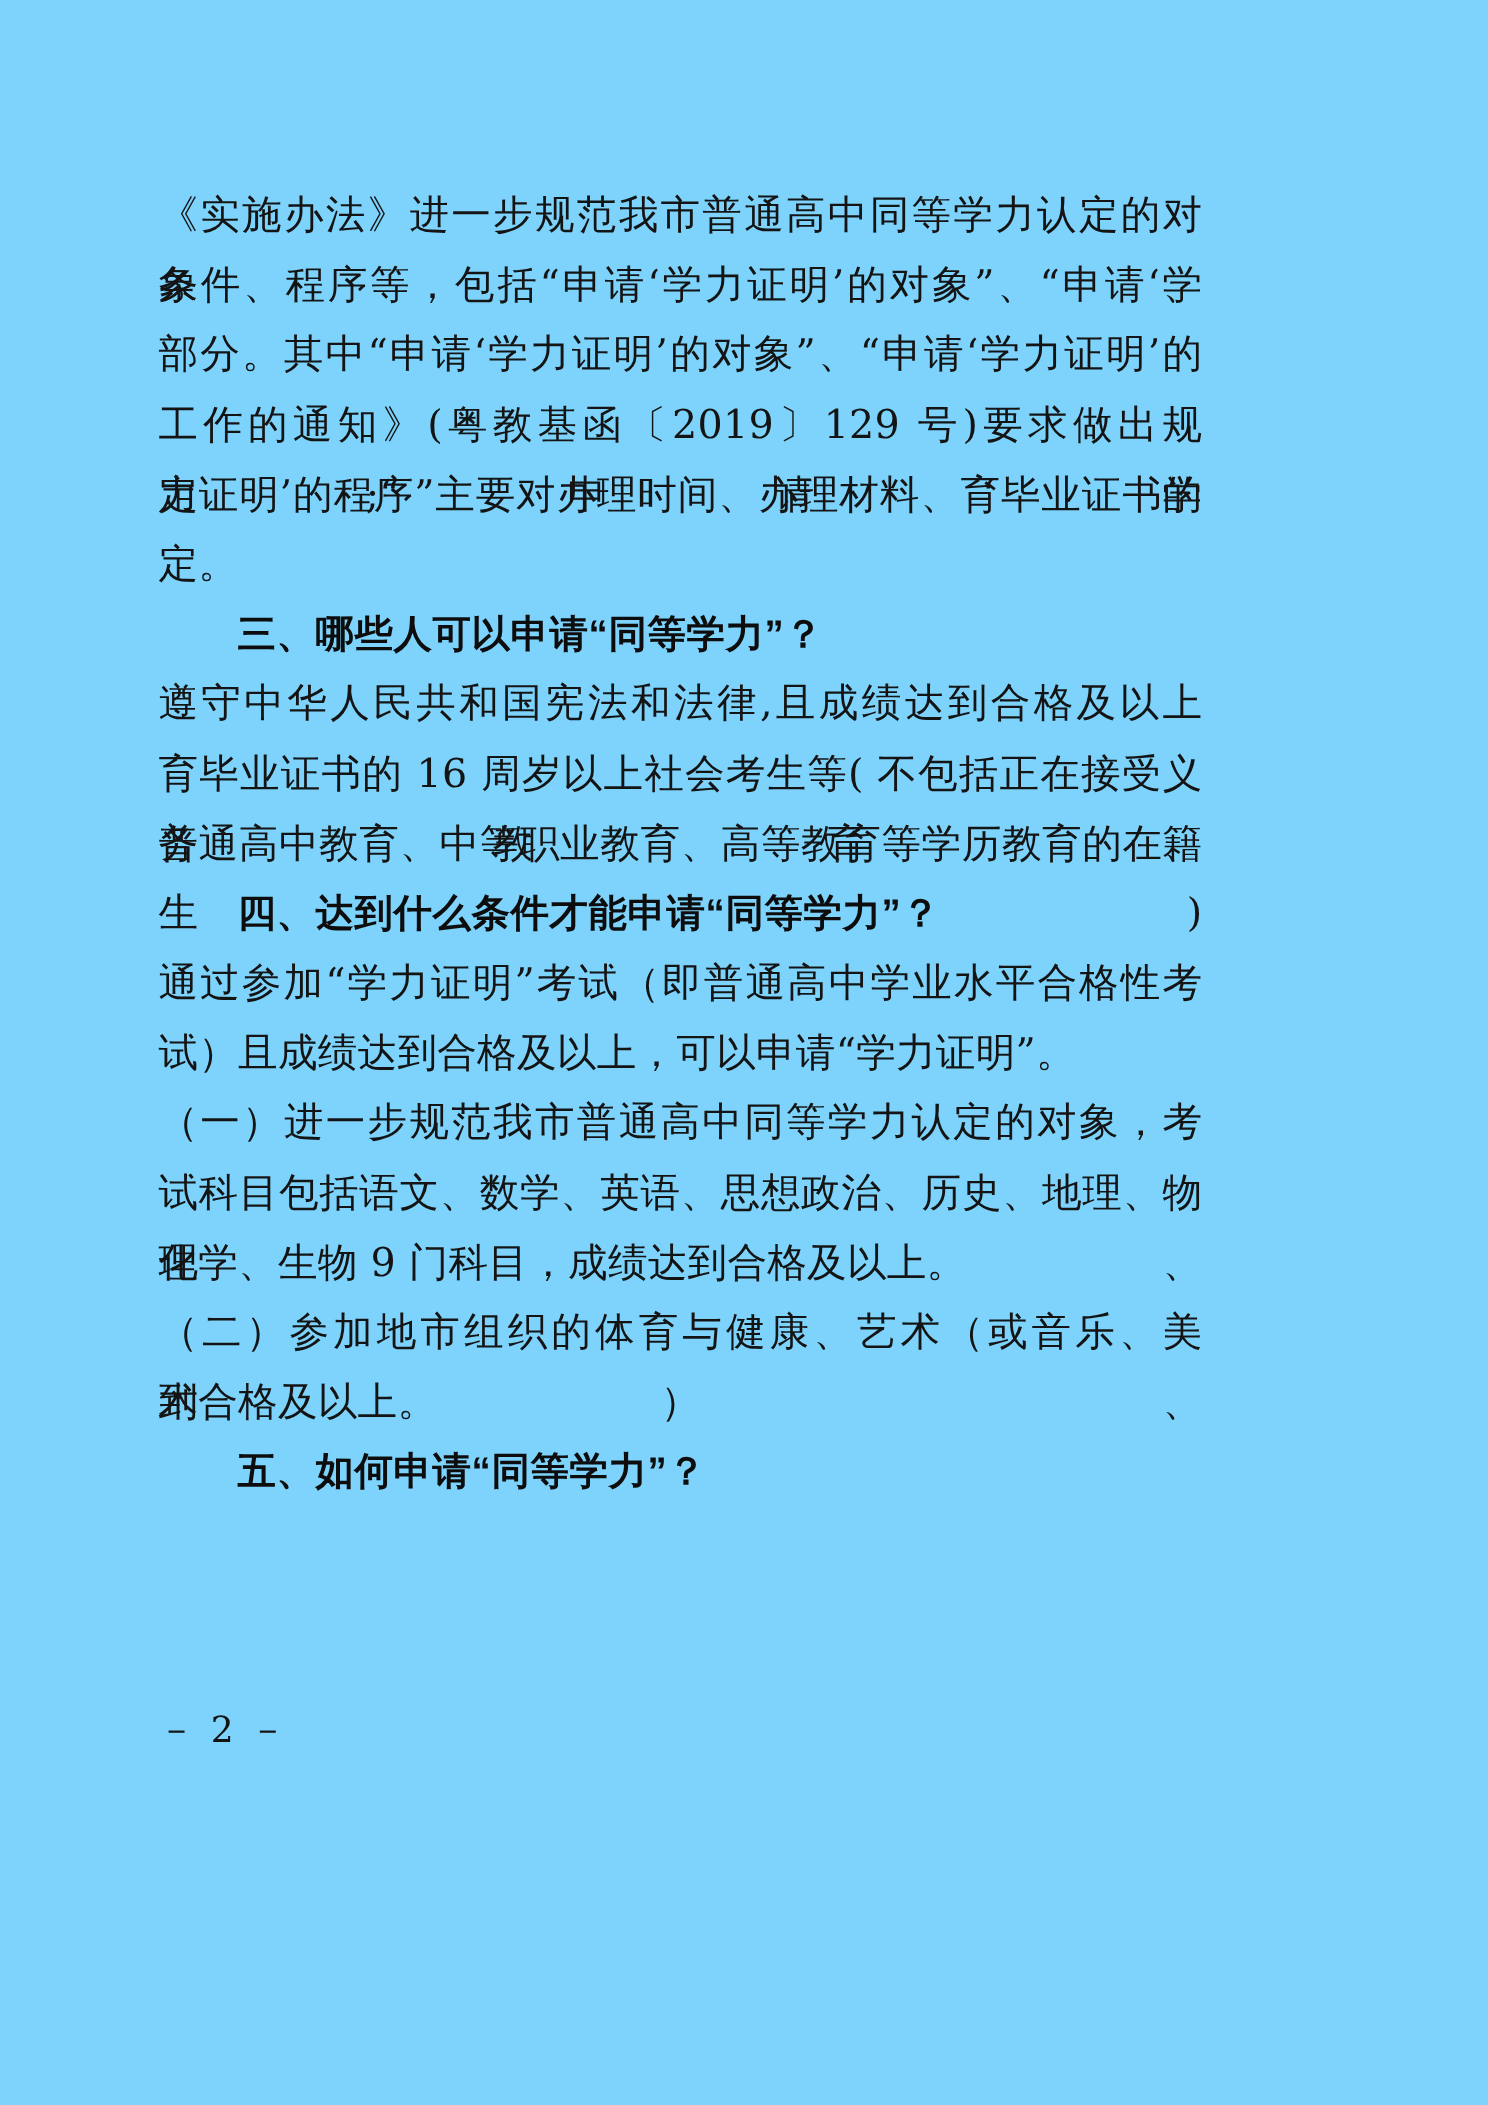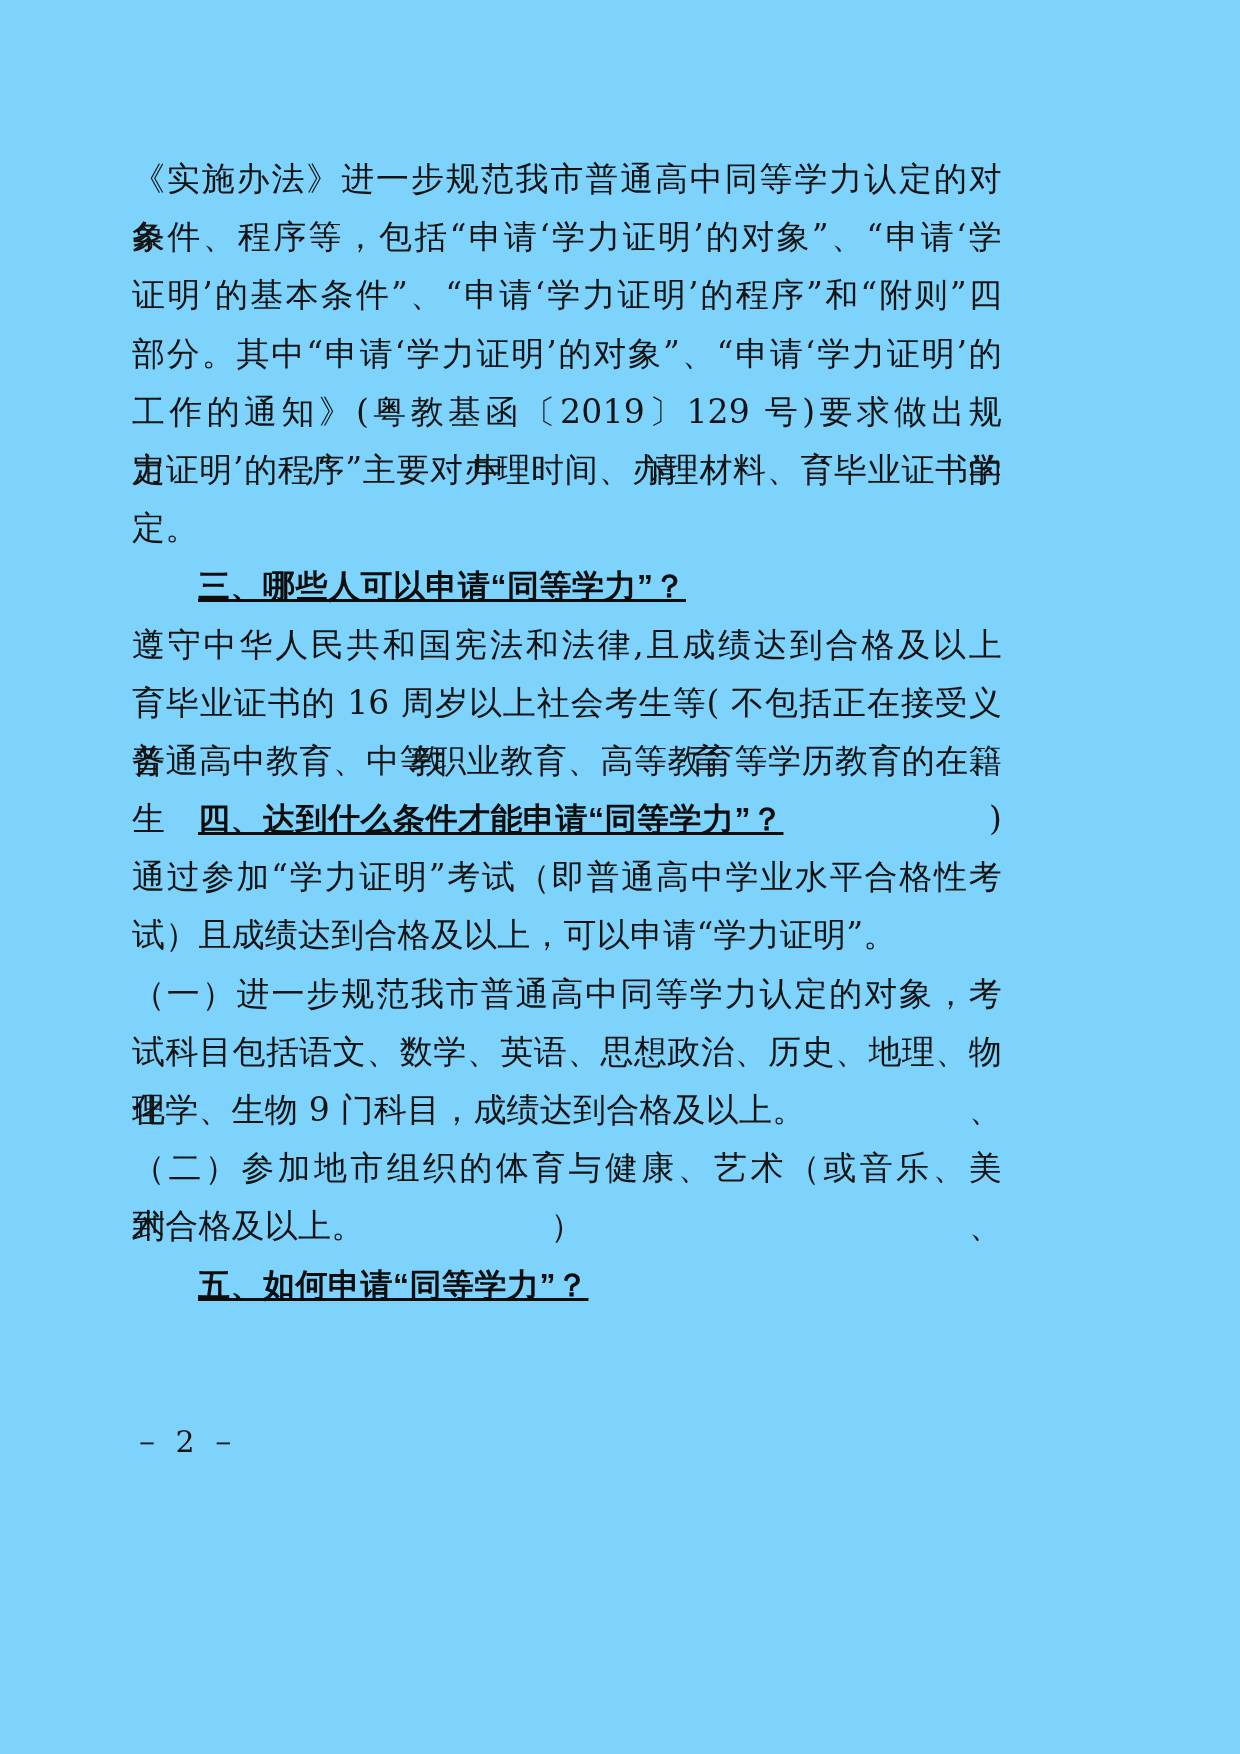--- a/index.html
+++ b/index.html
@@ -54,21 +54,20 @@
   .line.heading {
     font-family: "Liberation Sans", "DejaVu Sans", sans-serif;
     font-weight: 700;
     font-size: 32px;
     letter-spacing: 0.5px;
     color: #0d0d0d;
   }
 
   .indent2 {
     padding-left: 66px;
-    text-decoration: underline;
   }
 
   
   .footer {
     position: absolute;
     left: 132px;
     top: 1422px;
     width: 870px;
     font-family: "DejaVu Serif", "Liberation Serif", serif;
     font-size: 30px;
@@ -92,21 +91,20 @@
 </head>
 <body>
 
 <div class="page">
 
   <div class="content">
 
     <div>
       <div class="line body just"><span class="stretch">《实施办法》进一步规范我市普通高中同等学力认定的对象、</span></div>
       <div class="line body just"><span class="stretch">条件、程序等，包括“申请‘学力证明’的对象”、“申请‘学</span></div>
-      <div class="line body just"><span class="stretch">证明’的基本条件”、“申请‘学力证明’的程序”和“附则”四</span></div>
       <div class="line body just"><span class="stretch">部分。其中“申请‘学力证明’的对象”、“申请‘学力证明’的</span></div>
       <div class="line body just"><span class="stretch">工作的通知》(粤教基函〔2019〕129 号)要求做出规定;“申请‘学</span></div>
       <div class="line body just"><span class="stretch">力证明’的程序”主要对办理时间、办理材料、育毕业证书的</span></div>
       <div class="line body"><span>定。</span></div>
     </div>
 
     <div class="line heading indent2">
       <span>三、哪些人可以申请“同等学力”？</span>
     </div>
 

